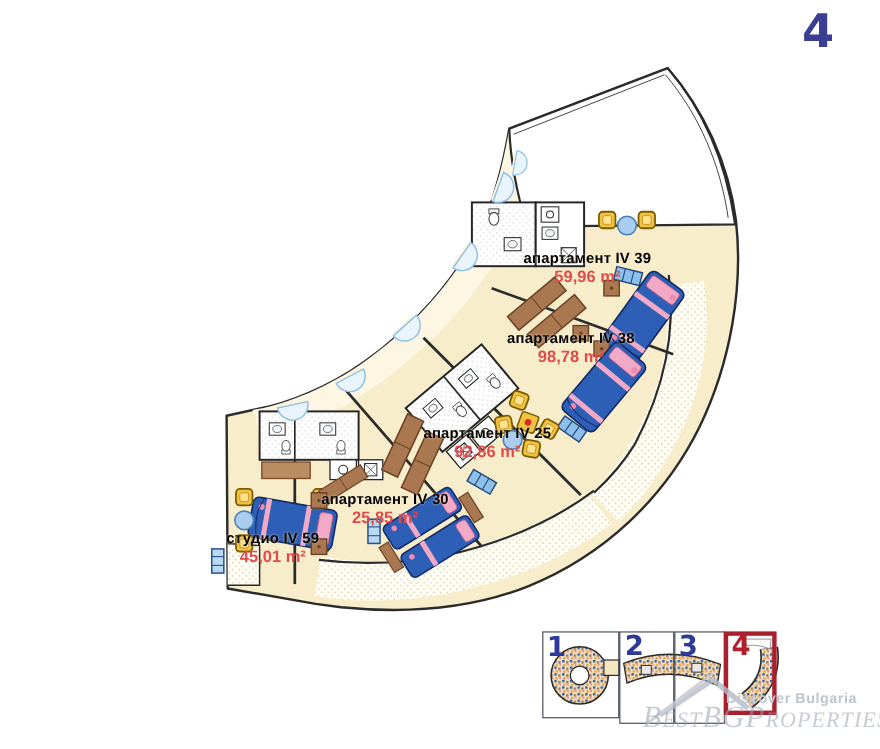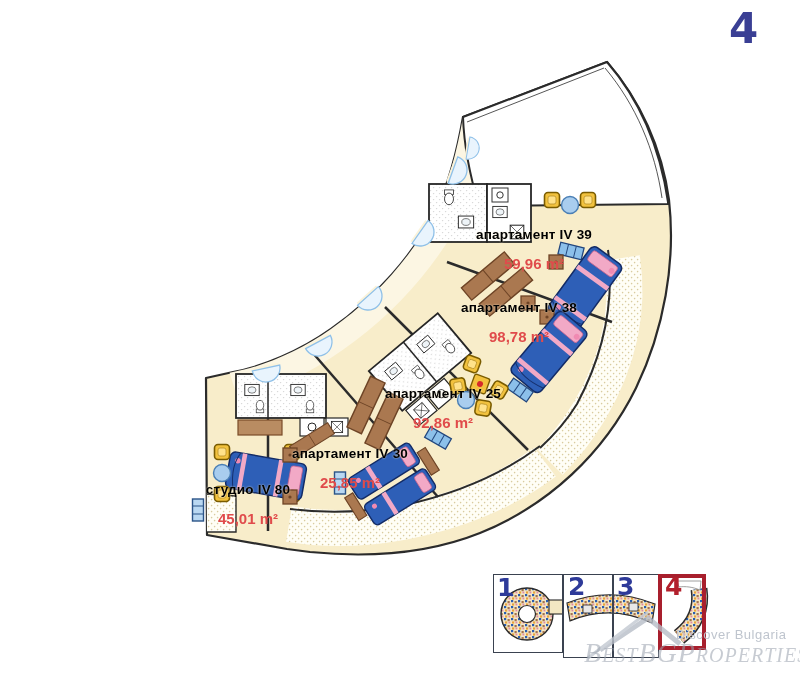--- a/index.html
+++ b/index.html
@@ -4,28 +4,28 @@
 <style>
   html,body{margin:0;padding:0;background:#fff;}
   .page{position:relative;width:800px;height:681px;background:#ffffff;overflow:hidden;
         font-family:"Liberation Sans",sans-serif;}
   .plan-svg{position:absolute;left:0;top:0;}
   .big-num{position:absolute;left:729px;top:8px;font-size:42px;font-weight:bold;
            color:#3a3f94;font-family:"DejaVu Sans",sans-serif;line-height:1;}
   .unit-label{position:absolute;transform:translateX(-50%);text-align:center;white-space:nowrap;}
   .unit-name{font-size:13.5px;font-weight:bold;color:#000000;letter-spacing:.2px;
              text-shadow:0 0 2px rgba(250,240,210,.9);}
-  .unit-area{font-size:15px;font-weight:bold;color:#e04b4b;margin-top:13px;}
+  .unit-area{font-size:15px;font-weight:bold;color:#e04b4b;margin-top:1px;}
   .thumb{position:absolute;box-sizing:border-box;background:transparent;border:1.5px solid #3a4250;}
   .thumb.selected{border:4px solid #a81f2d;}
   .thumb-num{position:absolute;font-size:25px;font-weight:bold;color:#2e3a99;
              font-family:"DejaVu Sans",sans-serif;line-height:1;}
   .thumb-num.red{color:#b2202c;}
   .wm{position:absolute;left:0;top:0;pointer-events:none;}
-  .wm-tag{position:absolute;left:676px;top:627px;font-size:13px;font-weight:normal;
+  .wm-tag{position:absolute;left:660px;top:627px;font-size:13px;font-weight:bold;
           color:#bfc5ce;letter-spacing:.5px;}
   .wm-brand{position:absolute;left:584px;top:637px;font-size:28px;font-style:italic;
             font-family:"Liberation Serif",serif;font-variant:small-caps;
             color:#9aa2ae;opacity:.55;letter-spacing:1px;white-space:nowrap;}
 </style>
 </head>
 <body>
 
 <div class="page">
 
@@ -275,21 +275,21 @@
   </div>
   <div class="unit-label" style="left:443px;top:386px">
     <div class="unit-name">апартамент IV 25</div>
     <div class="unit-area">92,86 m²</div>
   </div>
   <div class="unit-label" style="left:350px;top:446px">
     <div class="unit-name">апартамент IV 30</div>
     <div class="unit-area">25,85 m²</div>
   </div>
   <div class="unit-label" style="left:248px;top:482px">
-    <div class="unit-name">студио IV 80</div>
+    <div class="unit-name">студио IV 59</div>
     <div class="unit-area">45,01 m²</div>
   </div>
 
   <div class="big-num">4</div>
 
   <div class="thumb" style="left:493px;top:574px;width:70px;height:79px"></div>
   <div class="thumb" style="left:563px;top:574px;width:50px;height:84px"></div>
   <div class="thumb" style="left:613px;top:574px;width:46px;height:84px"></div>
   <div class="thumb selected" style="left:658px;top:574px;width:48px;height:76px"></div>
 

